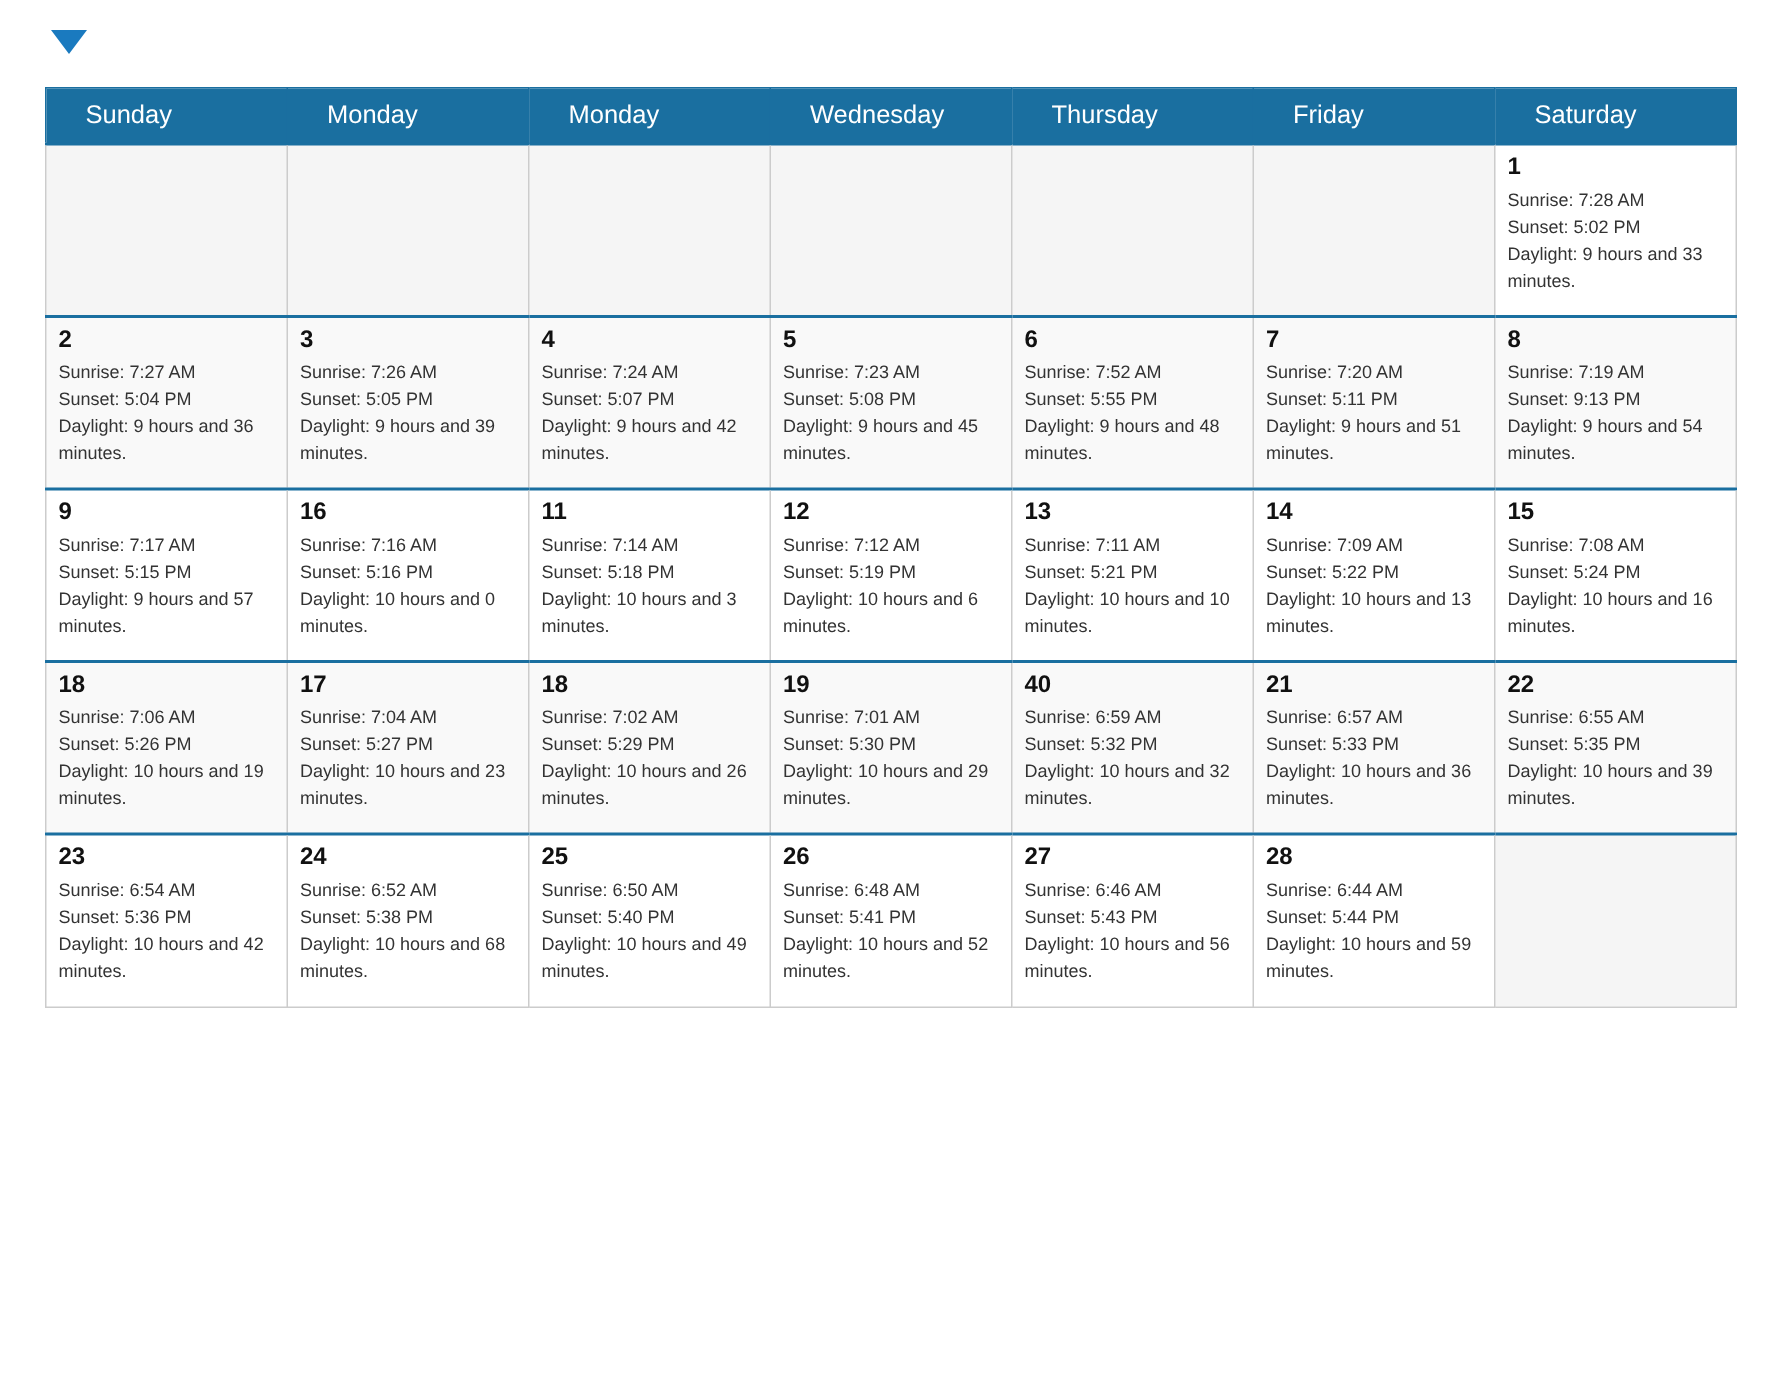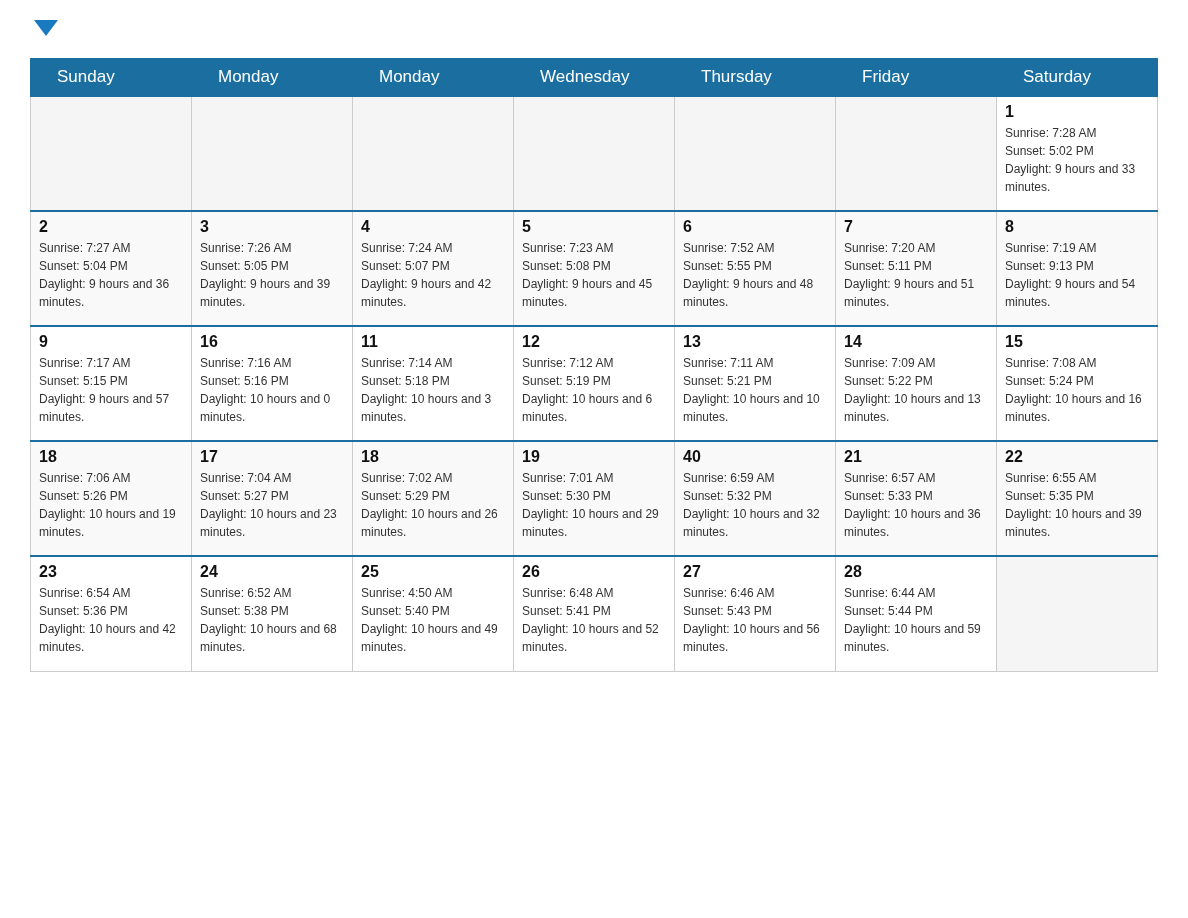--- a/index.html
+++ b/index.html
@@ -282,21 +282,21 @@
           <div class="day-info">Daylight: 10 hours and 42 minutes.</div>
         </td>
         <td>
           <span class="day-num">24</span>
           <div class="day-info">Sunrise: 6:52 AM</div>
           <div class="day-info">Sunset: 5:38 PM</div>
           <div class="day-info">Daylight: 10 hours and 68 minutes.</div>
         </td>
         <td>
           <span class="day-num">25</span>
-          <div class="day-info">Sunrise: 4:50 AM</div>
+          <div class="day-info">Sunrise: 6:50 AM</div>
           <div class="day-info">Sunset: 5:40 PM</div>
           <div class="day-info">Daylight: 10 hours and 49 minutes.</div>
         </td>
         <td>
           <span class="day-num">26</span>
           <div class="day-info">Sunrise: 6:48 AM</div>
           <div class="day-info">Sunset: 5:41 PM</div>
           <div class="day-info">Daylight: 10 hours and 52 minutes.</div>
         </td>
         <td>

